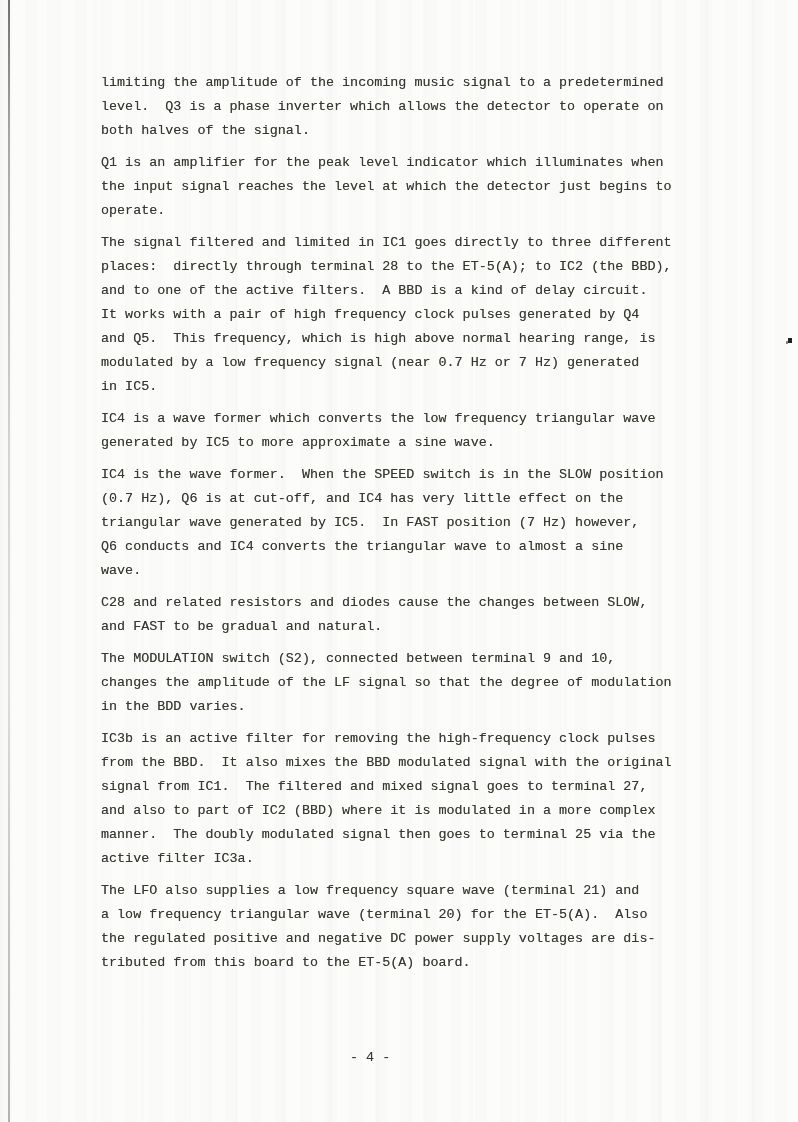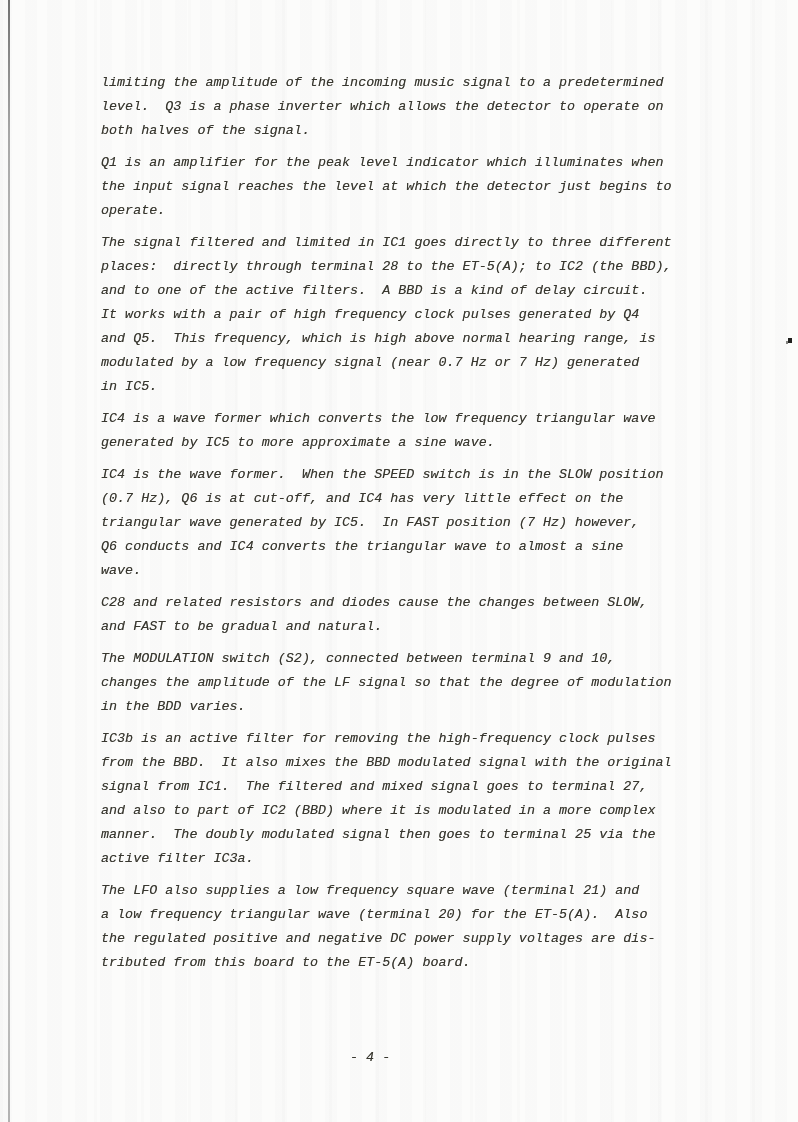--- a/index.html
+++ b/index.html
@@ -7,21 +7,20 @@
     padding: 0;
     background: #ffffff;
   }
   .page {
     position: relative;
     width: 798px;
     height: 1122px;
     background: var(--paper-bg, #fcfcfb);
     overflow: hidden;
     font-family: "Liberation Mono", "DejaVu Sans Mono", monospace;
-    font-style: italic;
   }
   
   .page::before {
     content: "";
     position: absolute;
     inset: 0;
     background:
       repeating-linear-gradient(90deg,
         rgba(70, 70, 90, 0.016) 0px, rgba(70, 70, 90, 0.016) 12px,
         rgba(0, 0, 0, 0) 12px, rgba(0, 0, 0, 0) 25px),

